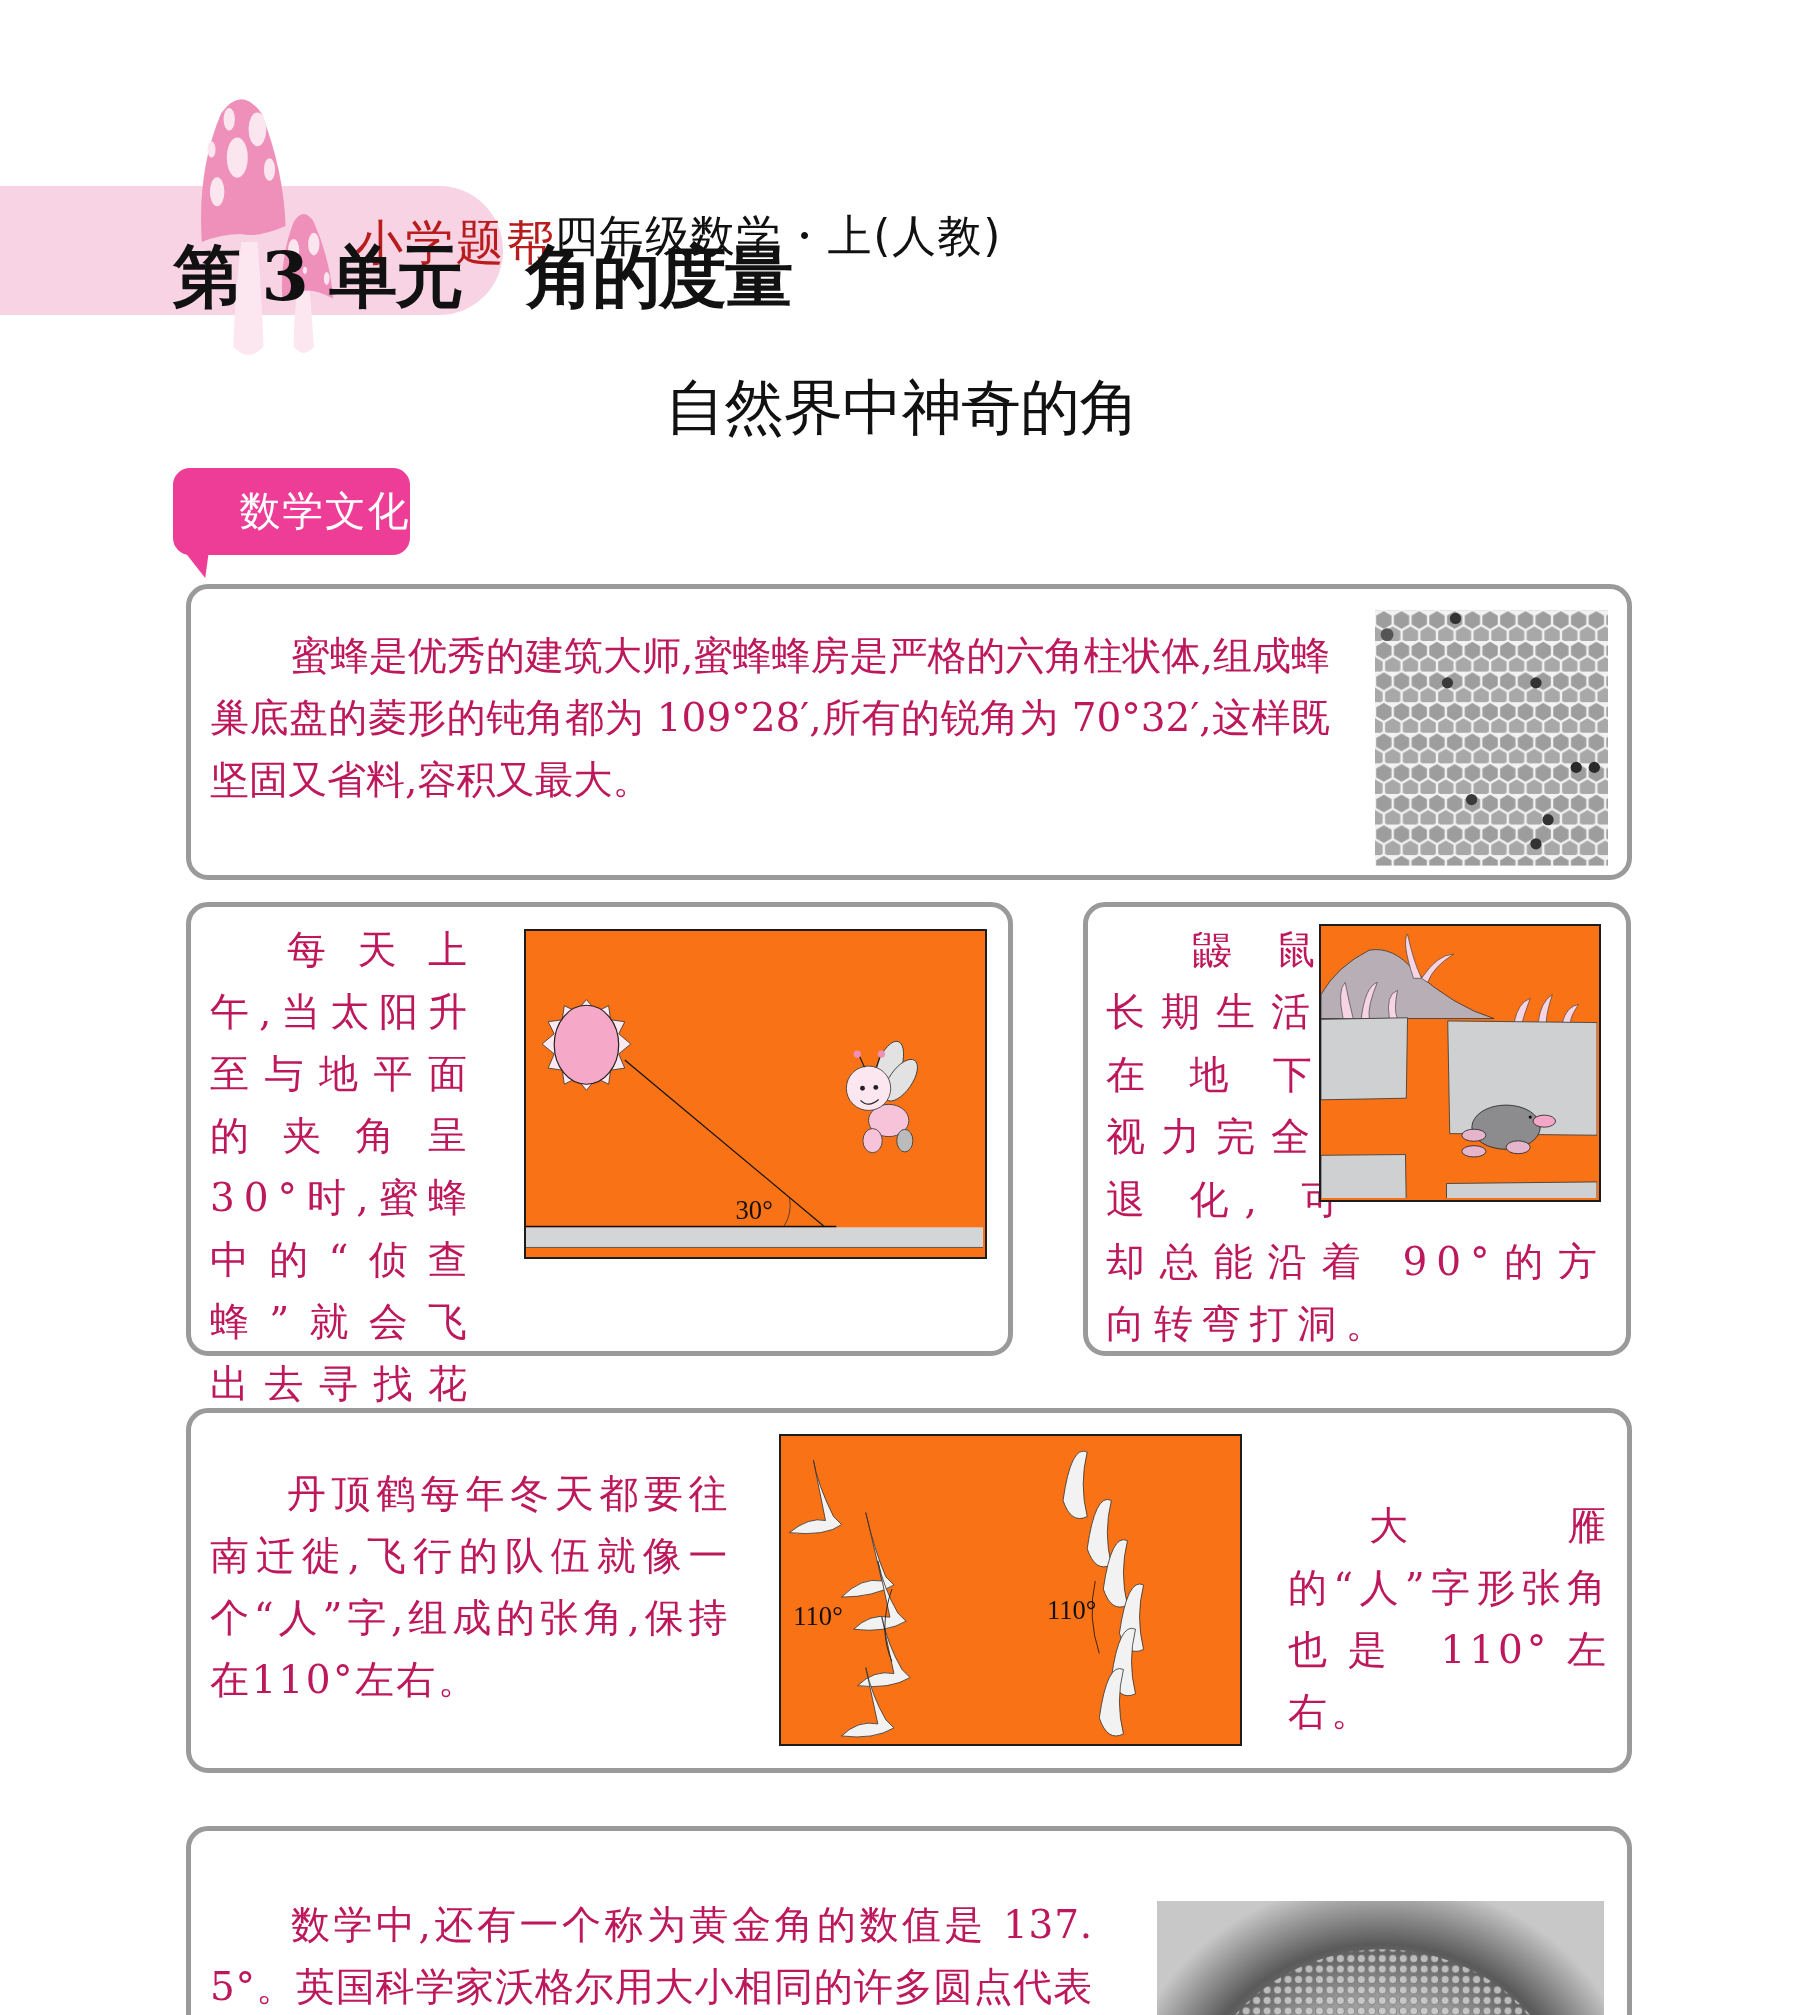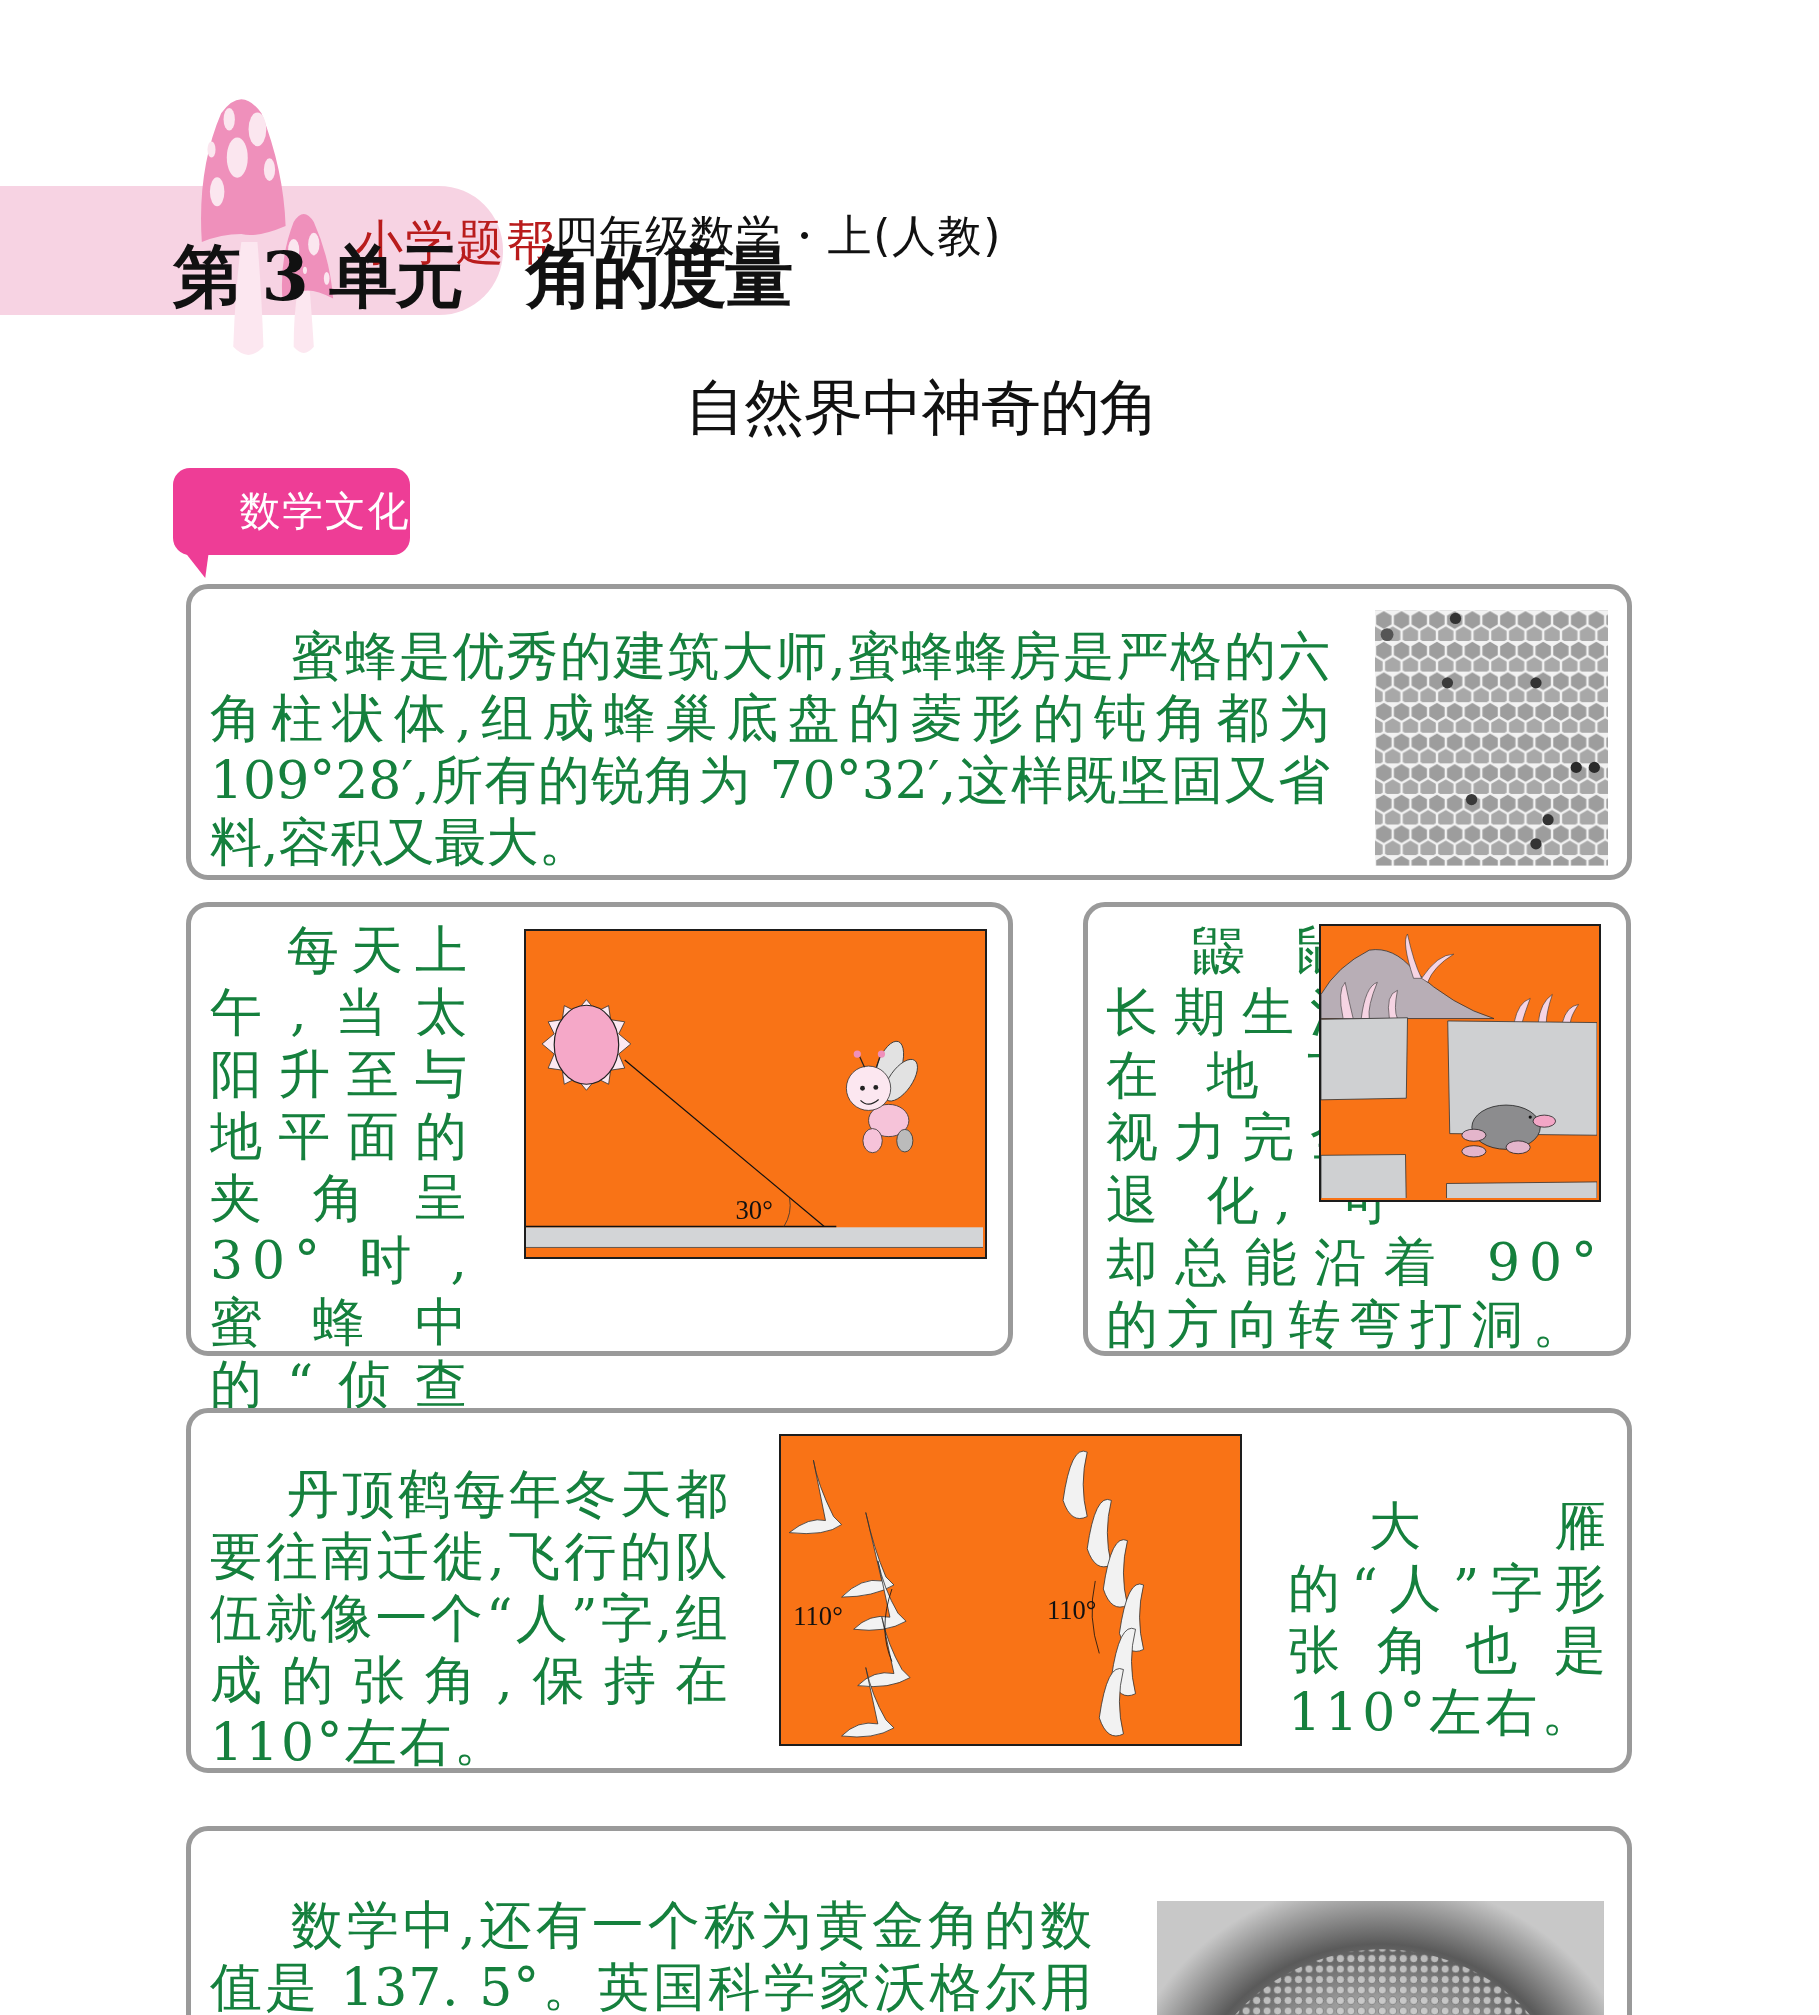--- a/index.html
+++ b/index.html
@@ -10,30 +10,30 @@
   .band { left:0; top:186px; width:503px; height:129px; background:#f7d3e3;
           border-radius:0 64px 64px 0; }
   .band-label { left:355px; top:218px; font-family:"DejaVu Sans","Liberation Sans",sans-serif;
           font-size:48px; letter-spacing:2.4px; color:#b91c1c; line-height:1; }
   .header-title { left:554px; top:214px; font-family:"DejaVu Sans","Liberation Sans",sans-serif;
           font-size:44px; letter-spacing:1.6px; color:#111; line-height:1; white-space:nowrap;text-align:center; }
   .unit-title { left:173px; top:242px; font-family:"DejaVu Serif","Liberation Serif",serif;
           font-weight:bold; font-size:68px; line-height:1; white-space:nowrap; letter-spacing:-1.6px; }
   .unit-title .gap { display:inline-block; width:64px; }
   .section-title { left:665px; top:377px; font-family:"DejaVu Sans","Liberation Sans",sans-serif;
-          font-size:60px; line-height:1; white-space:nowrap; letter-spacing:-0.8px;margin-left:20px; }
+          font-size:60px; line-height:1; white-space:nowrap; letter-spacing:-0.8px; }
   .tag { left:173px; top:468px; width:237px; height:87px; background:#ee3d96; border-radius:17px;
          color:#fff; font-family:"DejaVu Sans","Liberation Sans",sans-serif; font-size:41px;
          line-height:87px; text-align:right; letter-spacing:1.6px; }
   .tag-tail { left:189px; top:552px; width:0; height:0; border-left:12px solid transparent;
          border-right:12px solid transparent; border-top:26px solid #ee3d96; transform:skewX(18deg); }
   
   .box { border:5.2px solid #9a9a9a; border-radius:22px; background:#fff; box-sizing:border-box; }
-  .txt { font-family:"DejaVu Serif","Liberation Serif",serif; font-size:52px; line-height:62px;
-         color:#15803d; text-align:justify; }
+  .txt { font-family:"DejaVu Serif","Liberation Serif",serif; font-size:39px; line-height:62px;
+         color:#be185d; text-align:justify; }
   .frame { border:2.8px solid #1d1d1d; box-sizing:border-box; background:#f97316; overflow:hidden; }
   .honey { left:1375px; top:610px; width:233px; height:256px; overflow:hidden; background:#fafafa; }
   .sunflower { left:1157px; top:1901px; width:447px; height:431px; overflow:hidden; background:#bdbdbd; }
 </style>
 </head>
 <body>
 
 <div class="abs band"></div>
 
 <svg class="abs" style="left:197px;top:89px" width="145" height="274" viewBox="0 0 360 680">

